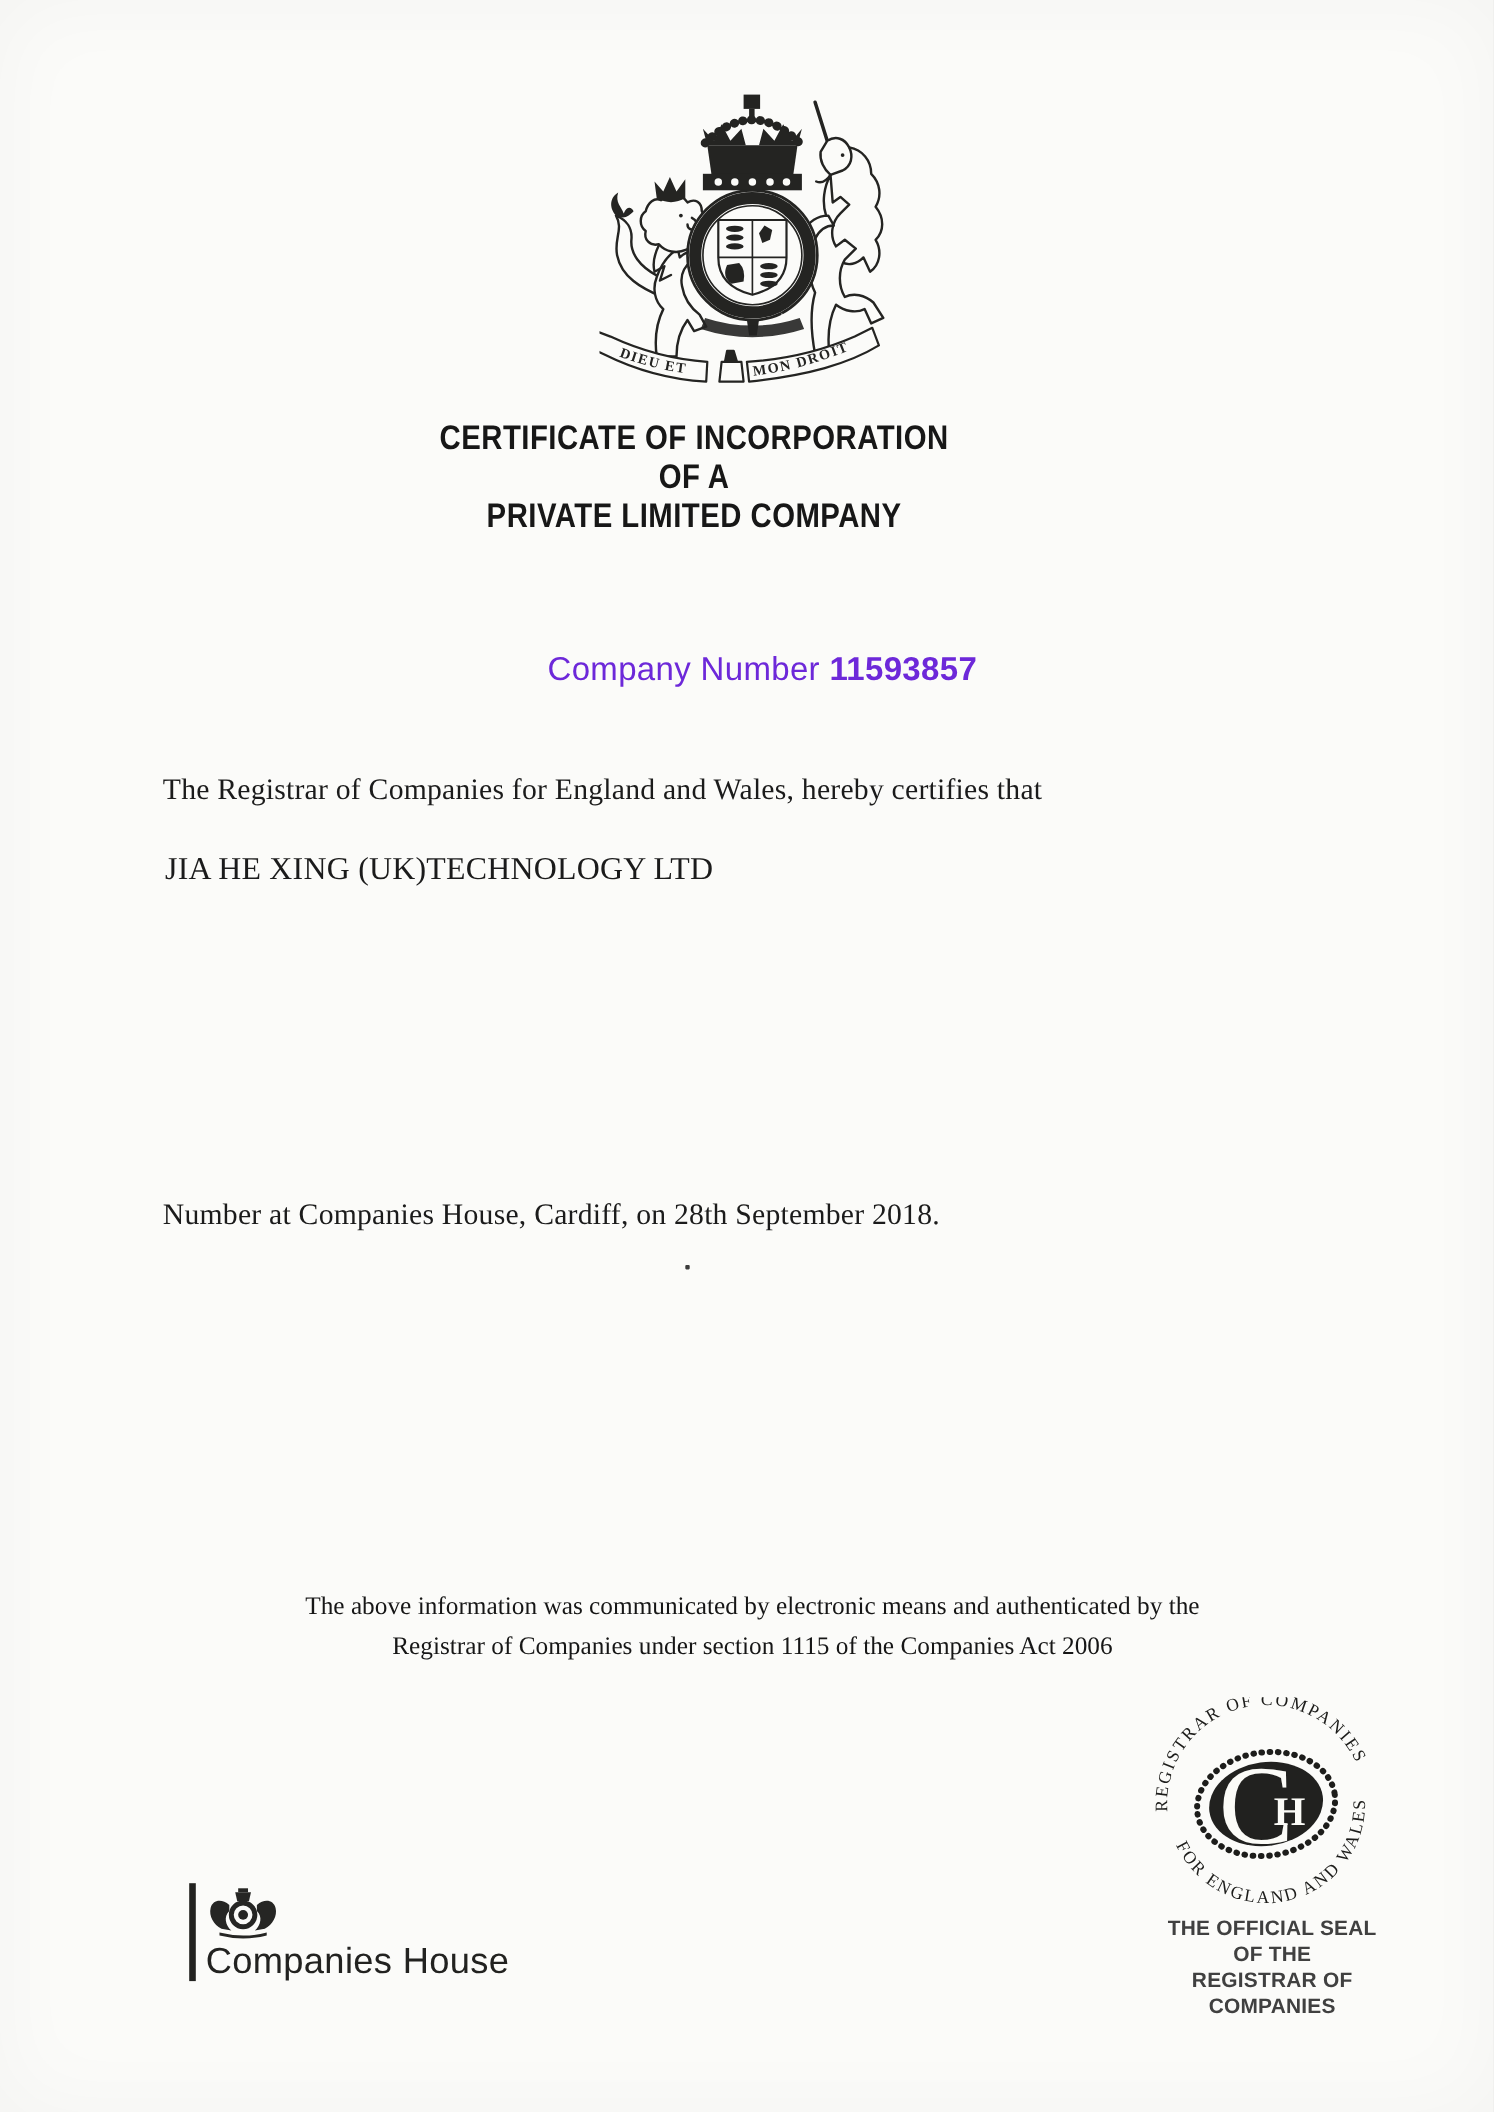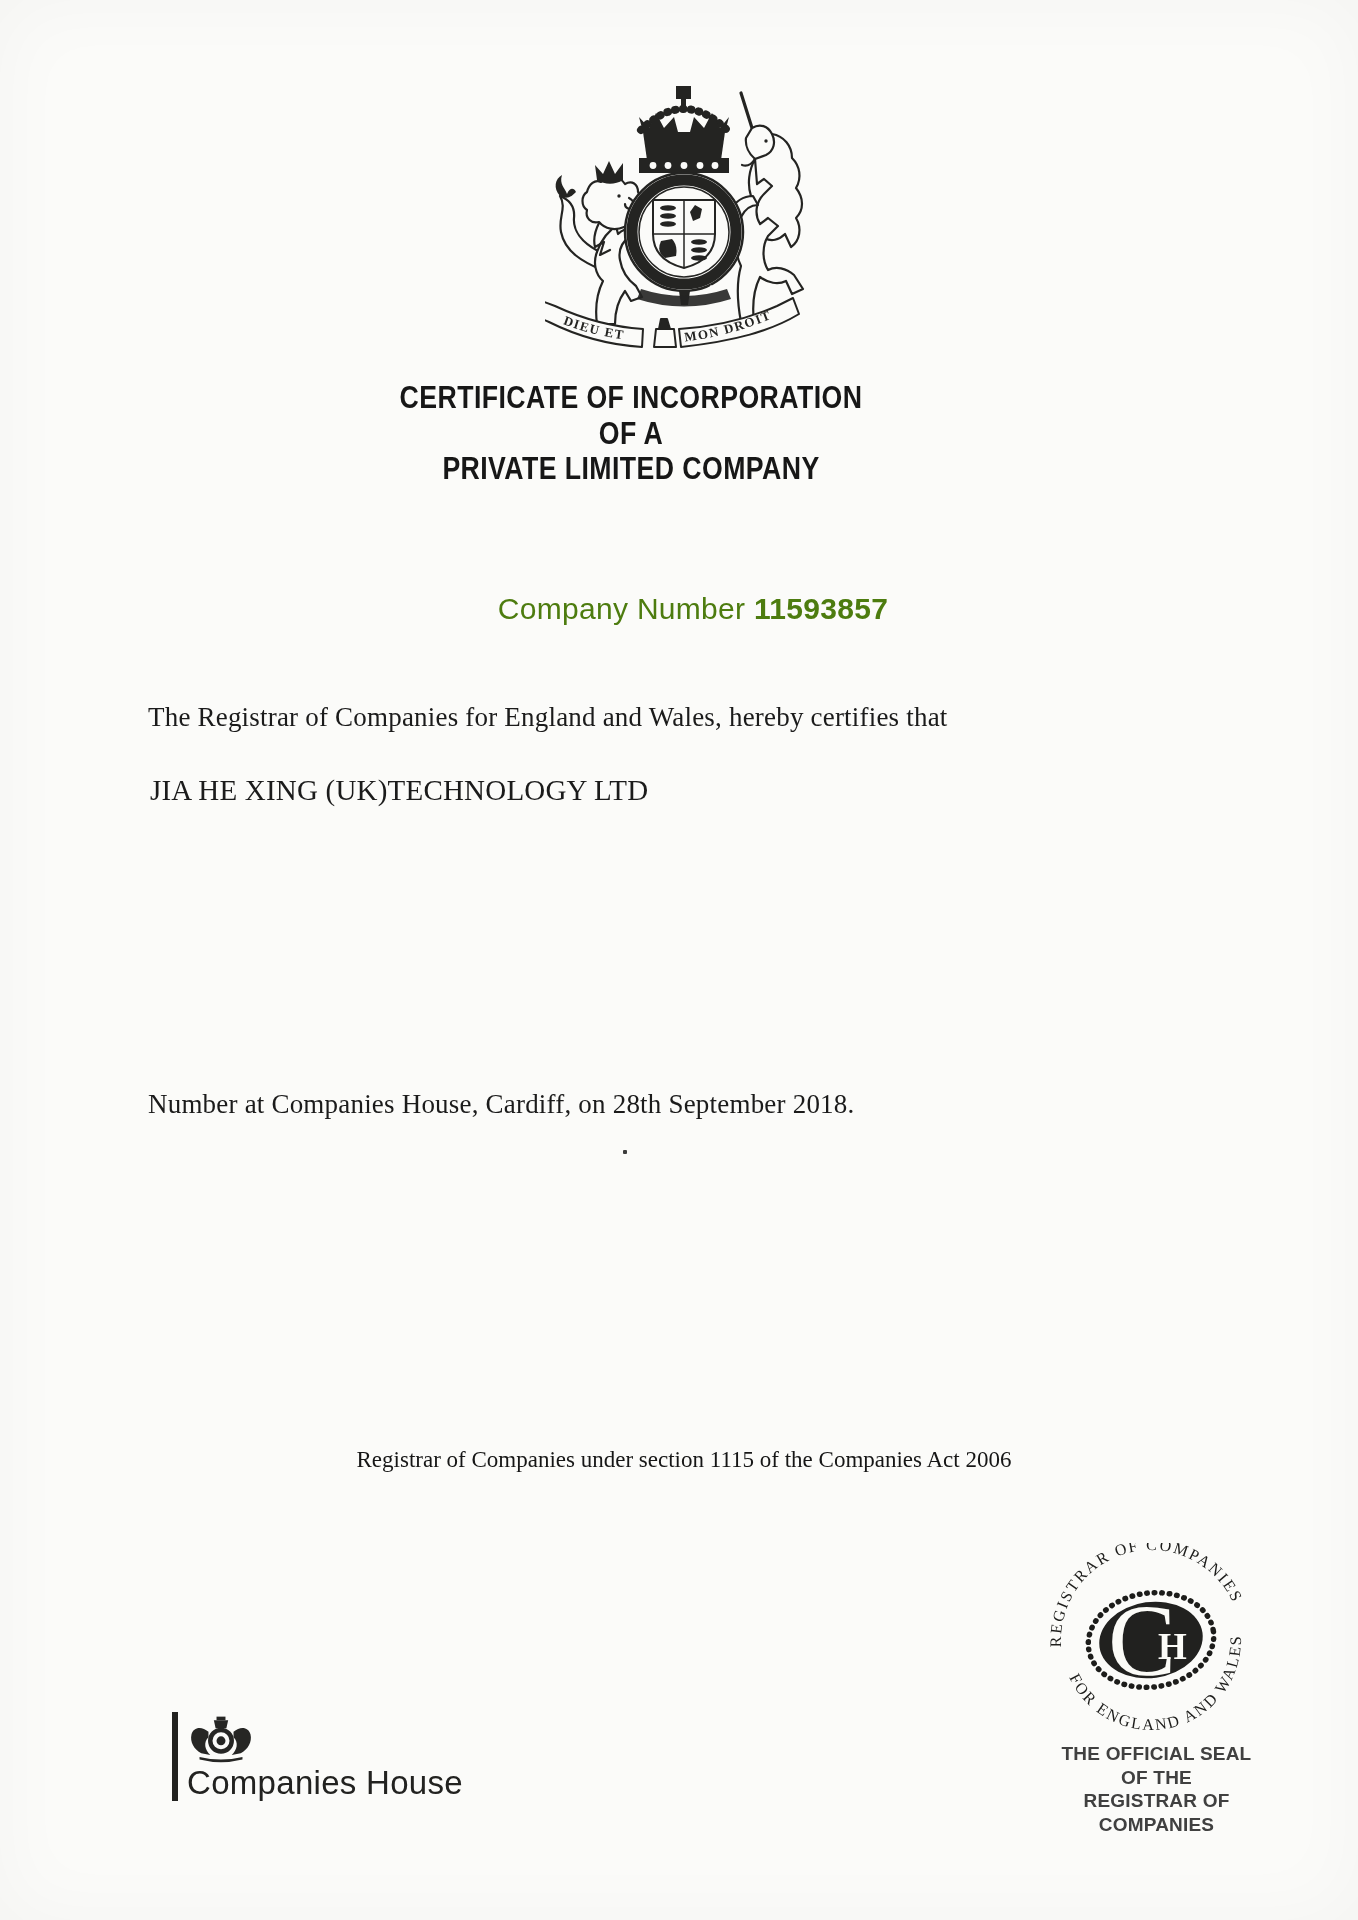--- a/index.html
+++ b/index.html
@@ -24,21 +24,21 @@
     text-align:center;
     font-weight:bold;
     font-size:31px;line-height:35.5px;
     color:#171717;
     letter-spacing:0.5px;
     white-space:nowrap;
   }
   .company-number{
     left:693px;top:592px;
     transform:translateX(-50%);
-    font-size:30px;color:#4d7c0f;
+    font-size:30px;color:#6d28d9;
     white-space:nowrap;letter-spacing:0.3px;
   }
   .company-number .num{font-weight:bold;}
 
   .registrar-line{left:148px;top:702px;font-size:27px;letter-spacing:0.2px;white-space:nowrap;}
   .company-name{left:150px;top:774px;font-size:29px;letter-spacing:0.2px;white-space:nowrap;}
   .incorp-para{left:148px;top:922px;width:1085px;font-size:27px;line-height:31.5px;letter-spacing:0.2px;}
   .given-line{left:148px;top:1089px;font-size:27px;letter-spacing:0.2px;white-space:nowrap;}
   .given-line .date{font-weight:normal;}
 
@@ -168,20 +168,21 @@
   <div class="abs company-name serif">JIA HE XING (UK)TECHNOLOGY LTD</div>
 
 
   <div class="abs given-line serif">
     <span>Number at Companies House, Cardiff, on </span><span class="date">28th September 2018</span><span>.</span>
   </div>
 
   <div class="abs speck"></div>
 
   <div class="abs footer-note serif">
+    <div>The above information was communicated by electronic means and authenticated by the</div>
     <div>Registrar of Companies under section 1115 of the Companies Act 2006</div>
   </div>
 
   <svg class="abs" style="left:1046px;top:1543px;" width="210" height="200" viewBox="0 0 210 200">
     <defs>
       <path id="sealTop" d="M 15 97 A 90 90 0 0 1 195 97" fill="none"></path>
       <path id="sealBot" d="M 15 97 A 90 90 0 0 0 195 97" fill="none"></path>
     </defs>
     <g transform="rotate(-14 105 97)">
       <text font-family="Liberation Serif, serif" font-size="16" letter-spacing="2" fill="#1d1d1b" text-anchor="middle">

